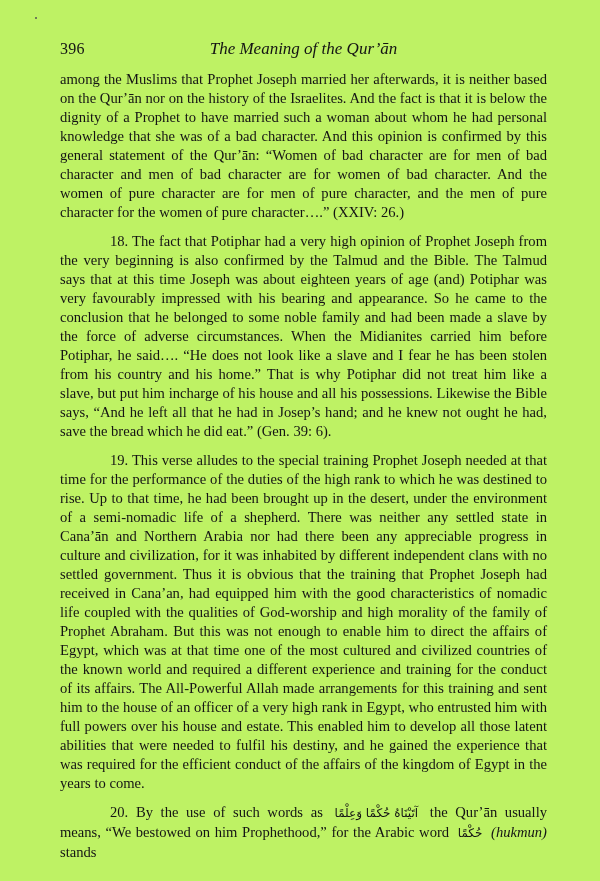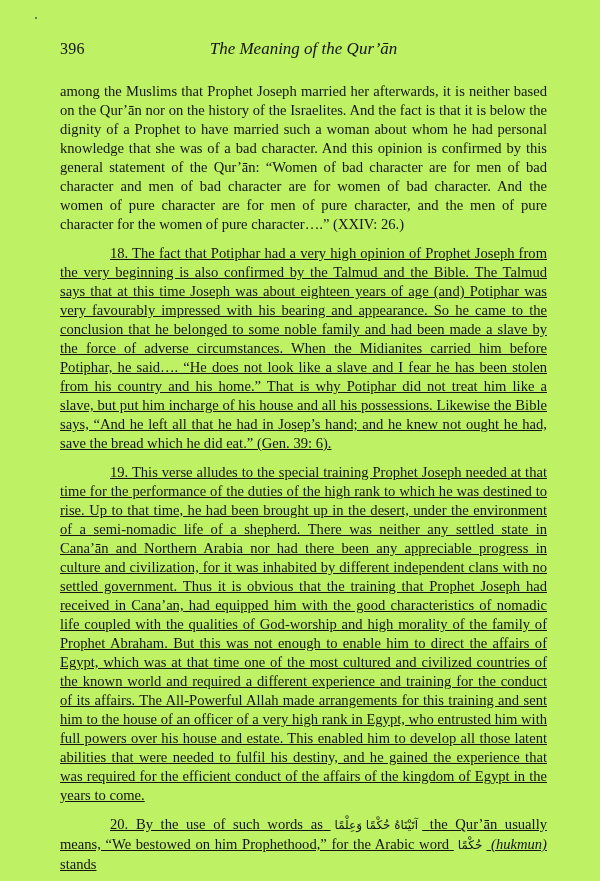--- a/index.html
+++ b/index.html
@@ -62,28 +62,26 @@
     .para {
       margin: 0 0 10px 0;
       font-size: 14.6px;
       line-height: 19px;
       text-align: justify;
       text-align-last: left;
       hyphens: none;
     }
     .para.indent {
       text-indent: 50px;
-      text-decoration: underline;
     }
     .para.last-para {
       margin-bottom: 15px;
     }
     .para.first-para {
       text-indent: 0;
-      margin-top: 12px;
     }
     .arabic {
       font-family: "DejaVu Sans", sans-serif;
       font-size: 12px;
       direction: rtl;
       unicode-bidi: isolate;
       display: inline-block;
       text-indent: 0;
       padding: 0 4px;
     }

